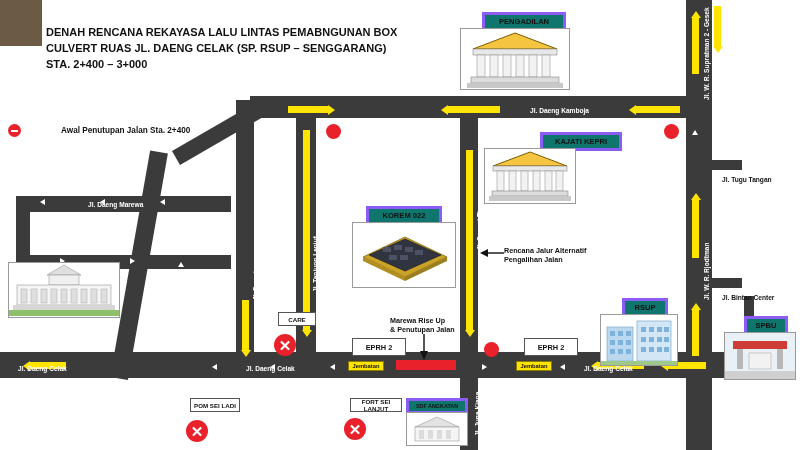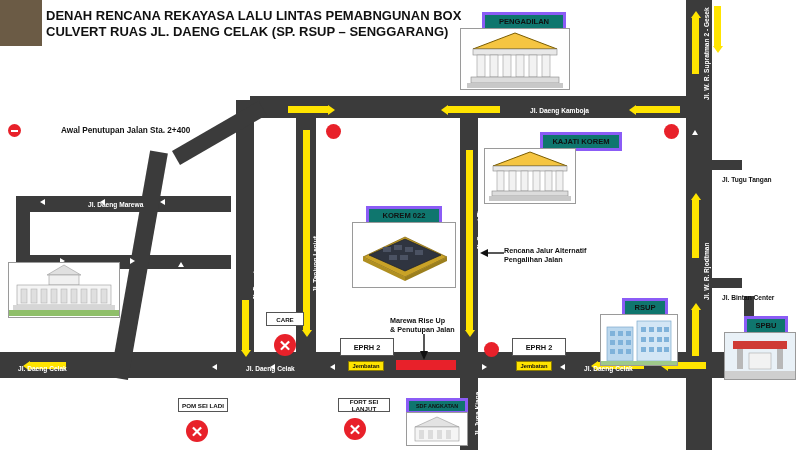--- a/index.html
+++ b/index.html
@@ -6,21 +6,21 @@
   body{width:800px;height:450px;background:#ffffff;font-family:"Liberation Sans",sans-serif;overflow:hidden;}
   #stage{position:relative;width:800px;height:450px;}
 
   
   .abs{position:absolute;box-sizing:border-box;}
 
   
   .road{position:absolute;background:#3b3b3b;}
 
   
-  #title{position:absolute;left:46px;top:8px;width:440px;font-weight:bold;font-size:13px;line-height:16px;color:#111;}
+  #title{position:absolute;left:46px;top:24px;width:440px;font-weight:bold;font-size:11px;line-height:16px;color:#111;}
   #title div{white-space:nowrap;}
   #logo-box{position:absolute;left:0;top:0;width:42px;height:46px;background:#6b5b45;}
 
   
   .legend-row{position:absolute;display:flex;align-items:center;gap:5px;}
   .legend-dot{width:13px;height:13px;border-radius:50%;background:#e8212a;color:#fff;font-size:11px;line-height:11px;text-align:center;font-weight:bold;display:flex;align-items:center;justify-content:center;}
   .legend-dot span{display:block;width:7px;height:2px;background:#fff;}
   .legend-txt{font-size:8.2px;font-weight:bold;color:#111;white-space:nowrap;}
 
   
@@ -43,21 +43,21 @@
   .wtri.up{border-left:3.5px solid transparent;border-right:3.5px solid transparent;border-bottom:5px solid #fff;}
   .wtri.down{border-left:3.5px solid transparent;border-right:3.5px solid transparent;border-top:5px solid #fff;}
 
   
   .reddot{position:absolute;width:15px;height:15px;border-radius:50%;background:#e8212a;}
 
   
   .xmark{position:absolute;width:22px;height:22px;border-radius:50%;background:#e8212a;display:flex;align-items:center;justify-content:center;color:#fff;font-size:15px;font-weight:bold;line-height:1;}
 
   
-  .callout{position:absolute;background:#ffffff;border:1px solid #555;font-size:7.4px;font-weight:bold;color:#111;display:flex;align-items:center;justify-content:center;text-align:center;padding:2px 3px;box-sizing:border-box;}
+  .callout{position:absolute;background:#ffffff;border:1px solid #555;font-size:7.4px;font-weight:bold;color:#111;display:flex;align-items:center;justify-content:center;text-align:center;padding:2px 3px;box-sizing:border-box;margin-left:12px;}
   .callout.sm{font-size:6.2px;}
 
   
   .bcard{position:absolute;background:#ffffff;border:1px solid #9a9a9a;box-sizing:border-box;}
   .bcaption{position:absolute;background:#0f766e;border:3px solid #8b5cf6;font-size:7.6px;font-weight:bold;color:#111;text-align:center;padding:2px 4px;box-sizing:border-box;white-space:nowrap;}
 
   
   .jtag{position:absolute;background:#ffe400;border:1px solid #8a7a00;font-size:5.8px;font-weight:bold;color:#111;text-align:center;padding:1px 2px;box-sizing:border-box;}
 
   
@@ -154,20 +154,21 @@
   <div class="reddot" style="left:484px;top:342px;"></div>
 
   <div class="xmark" style="left:274px;top:334px;">✕</div>
   <div class="xmark" style="left:186px;top:420px;">✕</div>
   <div class="xmark" style="left:344px;top:418px;">✕</div>
 
   <div id="logo-box"></div>
   <div id="title">
     <div>DENAH RENCANA REKAYASA LALU LINTAS PEMABNGUNAN BOX</div>
     <div>CULVERT RUAS JL. DAENG CELAK (SP. RSUP – SENGGARANG)</div>
+    <div>STA. 2+400 – 3+000</div>
   </div>
 
   <div class="legend-row" style="left:8px;top:124px;gap:40px;">
     <div class="legend-dot">
         <span></span>
       </div>
     <div class="legend-txt">Awal Penutupan Jalan Sta. 2+400</div>
   </div>
 
   <div class="stname" style="left:530px;top:107px;">Jl. Daeng Kamboja</div>
@@ -197,21 +198,21 @@
         <rect x="42" y="26" width="8" height="22"></rect>
           <rect x="55" y="26" width="8" height="22"></rect>
         <rect x="68" y="26" width="8" height="22"></rect>
           <rect x="81" y="26" width="8" height="22"></rect>
       </g>
       <rect x="10" y="48" width="88" height="6" fill="#dcdcdc" stroke="#888" stroke-width="0.6"></rect>
       <rect x="6" y="54" width="96" height="5" fill="#c8c8c8"></rect>
     </svg>
   </div>
 
-  <div class="bcaption" style="left:540px;top:132px;width:82px;">KAJATI KOREM</div>
+  <div class="bcaption" style="left:540px;top:132px;width:82px;">KAJATI KEPRI</div>
   <div class="bcard" style="left:484px;top:148px;width:92px;height:56px;">
     <svg width="90" height="54" viewBox="0 0 90 54">
       <rect x="0" y="0" width="90" height="54" fill="#ffffff"></rect>
       <polygon points="45,3 82,17 8,17" fill="#f5c542" stroke="#7a5c00" stroke-width="1"></polygon>
       <rect x="8" y="17" width="74" height="5" fill="#e8e8e8" stroke="#888" stroke-width="0.6"></rect>
       <g fill="#f2f2f2" stroke="#999" stroke-width="0.6">
         <rect x="12" y="22" width="7" height="20"></rect>
           <rect x="24" y="22" width="7" height="20"></rect>
         <rect x="36" y="22" width="7" height="20"></rect>
           <rect x="48" y="22" width="7" height="20"></rect>

